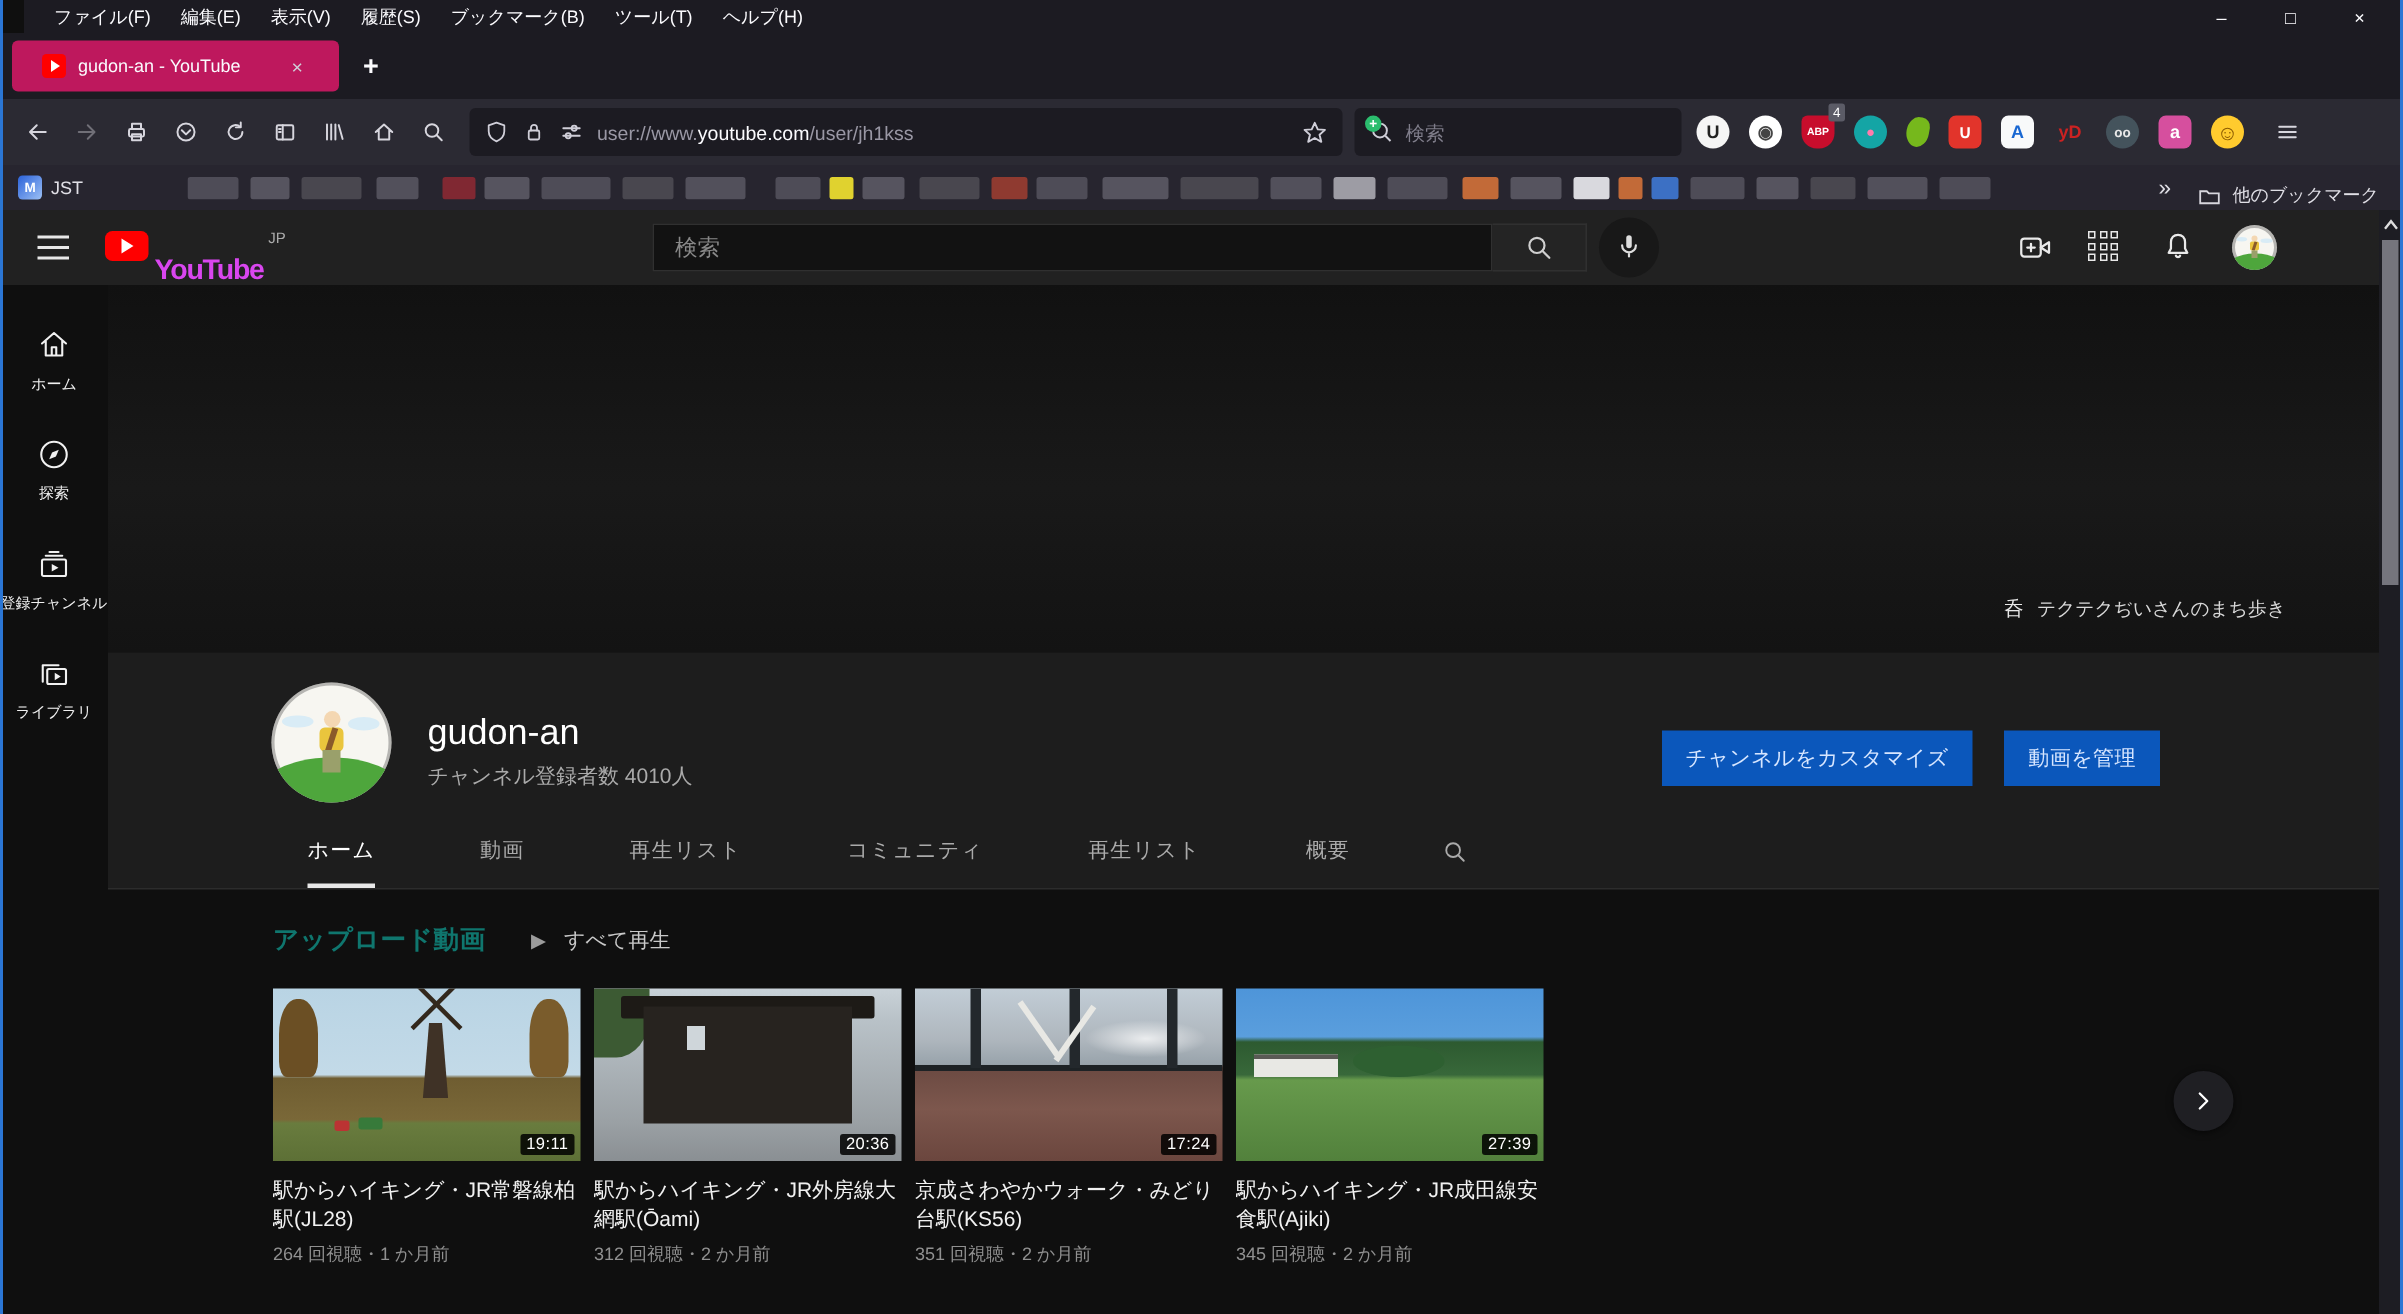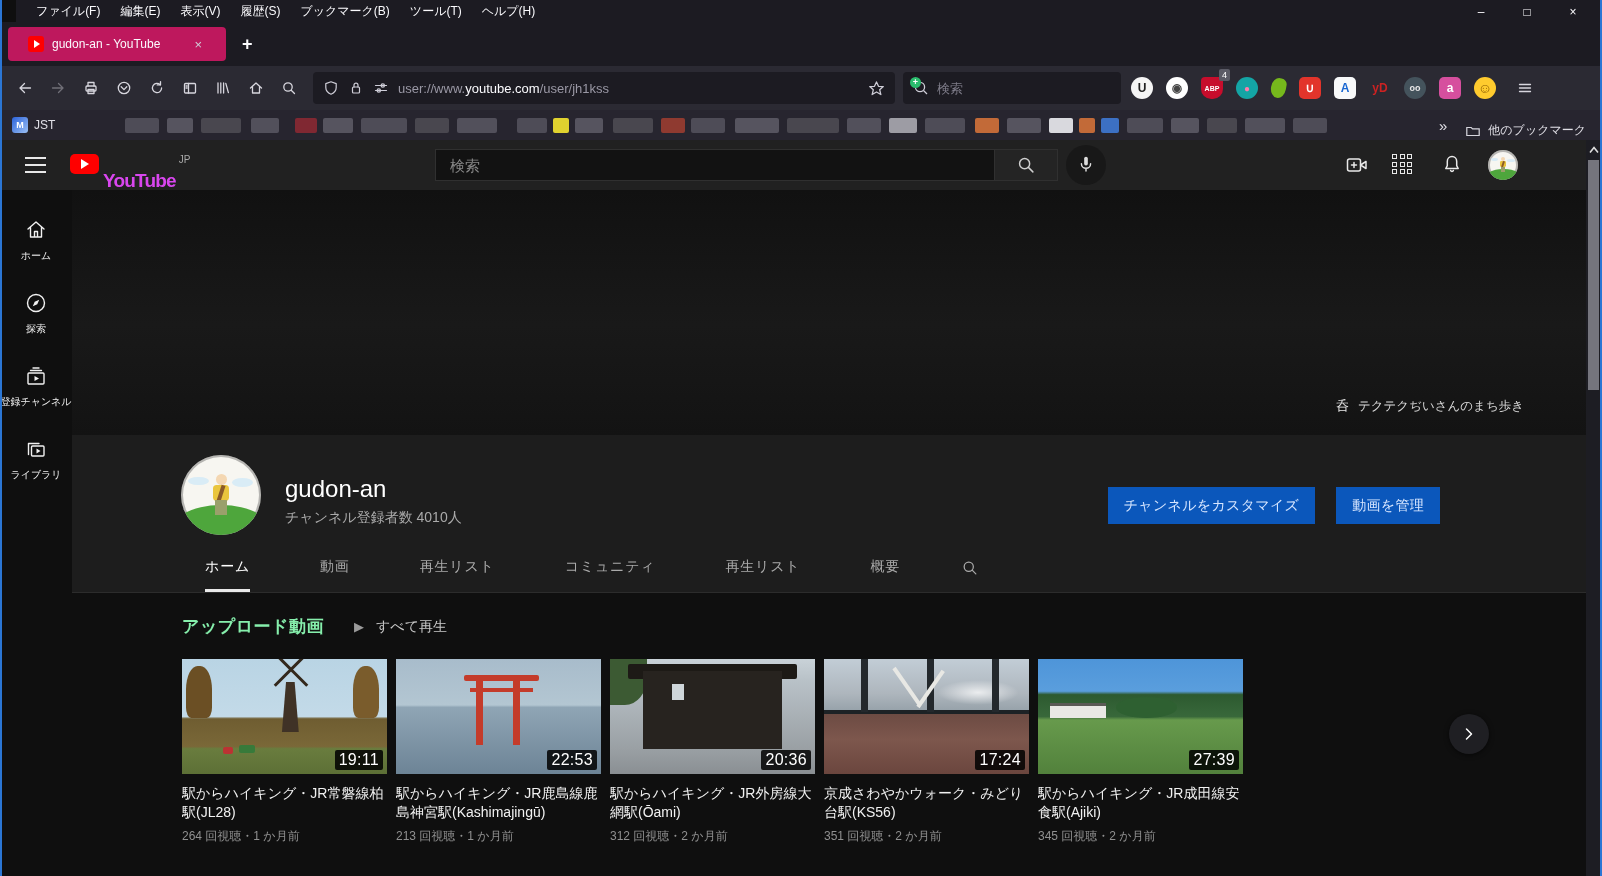--- a/index.html
+++ b/index.html
@@ -119,27 +119,27 @@
   .btn-blue { height:37px; padding:0 16px; background:#0b57bb; color:#d7e6ff; font-size:14px; display:flex; align-items:center; letter-spacing:.3px; }
   .ch-tabs { position:absolute; left:133px; bottom:0; height:48px; display:flex; align-items:stretch; }
   .ch-tab { display:flex; align-items:center; margin-right:70px; font-size:14px; letter-spacing:.8px; color:#aaa; border-bottom:3px solid transparent; }
   .ch-tab.active { color:#fff; border-bottom-color:#e8e8e8; }
   .ch-tab-search { display:flex; align-items:center; margin-left:-10px; }
   .ch-tab-search svg { stroke:#aaa; fill:none; stroke-width:1.5; stroke-linecap:round; }
 
   
   .content { position:absolute; top:402px; left:0; right:0; bottom:0; background:#0f0f0f; border-top:1px solid #2c2c2c; }
   .uploads-head { position:absolute; left:110px; top:22px; display:flex; align-items:center; gap:30px; }
-  .up-title { font-size:17px; color:#86efac; font-weight:bold; letter-spacing:.5px; }
+  .up-title { font-size:17px; color:#0f766e; font-weight:bold; letter-spacing:.5px; }
   .play-all { display:flex; align-items:center; gap:12px; font-size:14px; color:#c8c8c8; }
   .play-all .tri { color:#9b9b9b; font-size:13px; }
   .video-row { position:absolute; left:110px; top:66px; display:flex; gap:9px; }
   .card { width:205px; }
   .thumb { width:205px; height:115px; position:relative; overflow:hidden; background:#222; }
-  .duration { position:absolute; right:4px; bottom:4px; background:rgba(0,0,0,.85); color:#fff; font-size:16px; padding:1px 4px; border-radius:2px; letter-spacing:.3px; }
+  .duration { position:absolute; right:4px; bottom:4px; background:rgba(0,0,0,.85); color:#fff; font-size:11px; padding:1px 4px; border-radius:2px; letter-spacing:.3px; }
   .v-title { margin-top:10px; font-size:14px; line-height:19px; color:#f1f1f1; max-height:39px; overflow:hidden; }
   .v-meta { margin-top:6px; font-size:12px; color:#909090; }
   .next-btn { position:absolute; left:1377px; top:121px; width:40px; height:40px; border-radius:50%; background:#1f1f23; box-shadow:0 1px 5px rgba(0,0,0,.6); display:flex; align-items:center; justify-content:center; z-index:5; }
   .next-btn svg { stroke:#fff; fill:none; stroke-width:1.8; stroke-linecap:round; stroke-linejoin:round; }
 
   
   .t1 { background:radial-gradient(circle at 42% 50%, #ffeaa8 0%, #ffb24d 6%, #d96a22 16%, #7a2d10 38%, #341107 68%, #1c0a04 100%); }
   .t1::after { content:""; position:absolute; inset:0; background:linear-gradient(0deg, rgba(0,0,0,.7), transparent 40%); }
   .t2 { background:linear-gradient(180deg,#b9d4e4 0%,#c3dae8 50%,#6f5d31 52%,#7a6838 76%,#697c3e 78%,#5d7036 100%); }
   .t2 .mill { position:absolute; left:47%; top:20%; width:24px; height:50px; background:#3f3graph226;background:#3f3226; clip-path:polygon(32% 0,68% 0,85% 100%,15% 100%); }
@@ -523,31 +523,20 @@
               <span class="blade b2"></span>
               <span class="mill"></span>
             <span class="tent"></span>
               <span class="tent2"></span>
             <span class="duration">19:11</span>
           </div>
           <div class="v-title">駅からハイキング・JR常磐線柏駅(JL28)</div>
           <div class="v-meta">264 回視聴・1 か月前</div>
         </div>
 
-        <div class="card">
-          <div class="thumb t3">
-            <span class="post p1"></span>
-              <span class="post p2"></span>
-            <span class="beam1"></span>
-              <span class="beam2"></span>
-            <span class="duration">22:53</span>
-          </div>
-          <div class="v-title">駅からハイキング・JR鹿島線鹿島神宮駅(Kashimajingū)</div>
-          <div class="v-meta">213 回視聴・1 か月前</div>
-        </div>
 
         <div class="card">
           <div class="thumb t4">
             <span class="tree"></span>
               <span class="roof"></span>
               <span class="gate"></span>
               <span class="sign"></span>
             <span class="duration">20:36</span>
           </div>
           <div class="v-title">駅からハイキング・JR外房線大網駅(Ōami)</div>

